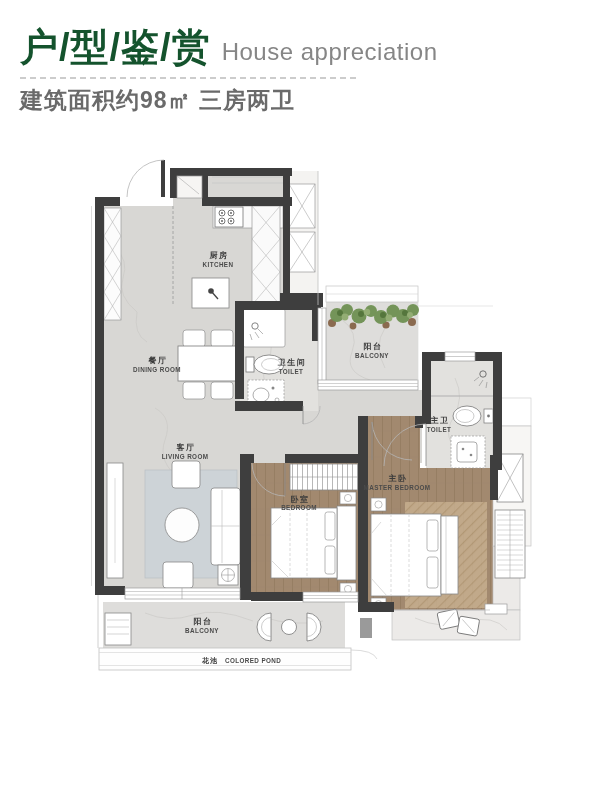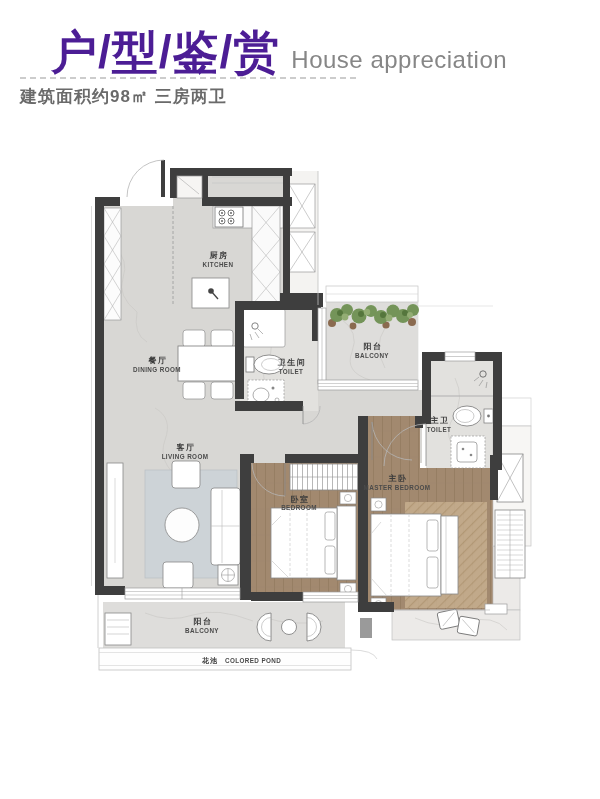--- a/index.html
+++ b/index.html
@@ -2,24 +2,24 @@
 <html><head>
 <meta charset="utf-8">
 <style>
   html,body{margin:0;padding:0;}
   body{
     width:600px;height:799px;background:#ffffff;position:relative;overflow:hidden;
     font-family:"Liberation Sans","DejaVu Sans",sans-serif;
   }
   .page{position:absolute;inset:0;}
   .title-row{position:absolute;left:20px;top:22px;display:flex;align-items:baseline;white-space:nowrap;}
-  .title-cn{font-size:46px;font-weight:700;color:#4c1d95;letter-spacing:1px;margin-left:31px;}
+  .title-cn{font-size:38px;font-weight:700;color:#14532d;letter-spacing:1px;}
   .title-en{font-size:24px;font-weight:400;color:#868686;margin-left:11px;letter-spacing:.5px;}
   .divider{position:absolute;left:20px;top:77px;width:336px;border-top:2px dashed #cccccc;}
-  .subtitle{position:absolute;left:20px;top:85px;font-size:17px;font-weight:600;color:#6a6a6a;letter-spacing:1px;}
+  .subtitle{position:absolute;left:20px;top:85px;font-size:23px;font-weight:600;color:#6a6a6a;letter-spacing:1px;}
   .plan{position:absolute;left:85px;top:158px;width:452px;height:545px;}
   svg text{font-family:"Liberation Sans","DejaVu Sans",sans-serif;}
   .lbl-cn{font-size:8px;font-weight:700;fill:#3c3c3c;letter-spacing:1.5px;}
   .lbl-en{font-size:6.3px;font-weight:600;fill:#4a4a4a;letter-spacing:.4px;}
   .lbl-sm{font-size:7px;font-weight:700;fill:#3c3c3c;letter-spacing:1px;}
 </style>
 </head>
 <body>
 
 <div class="page">

